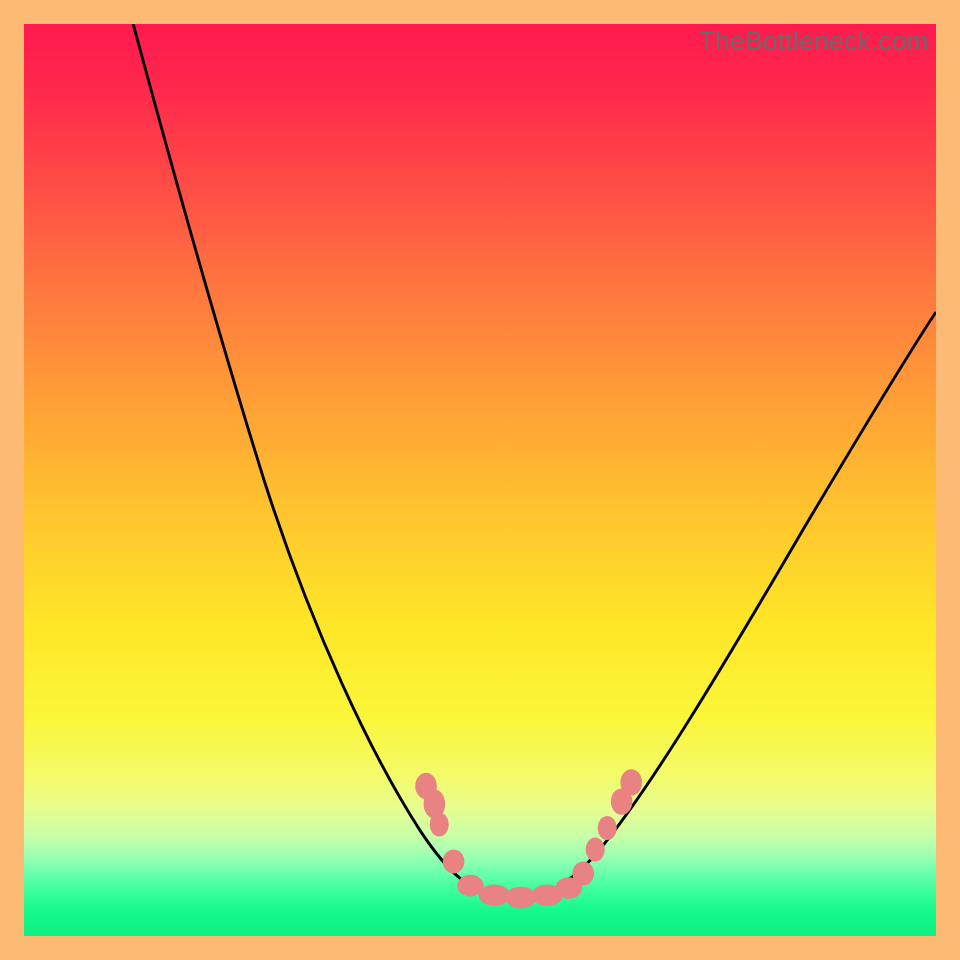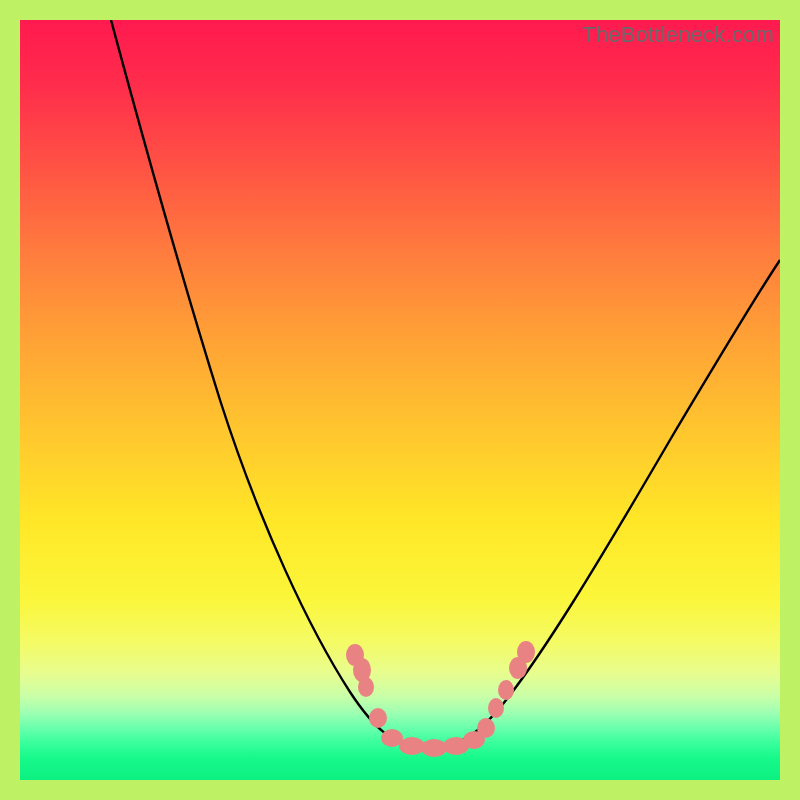--- a/index.html
+++ b/index.html
@@ -6,21 +6,21 @@
     margin: 0;
     padding: 0;
     width: 800px;
     height: 800px;
     overflow: hidden;
     font-family: Arial, Helvetica, sans-serif;
   }
   .frame {
     width: 800px;
     height: 800px;
-    background: #bef264;
+    background: #fdba74;
     position: relative;
   }
   .plot {
     position: absolute;
     left: 20px;
     top: 20px;
     width: 760px;
     height: 760px;
     overflow: hidden;
   }

